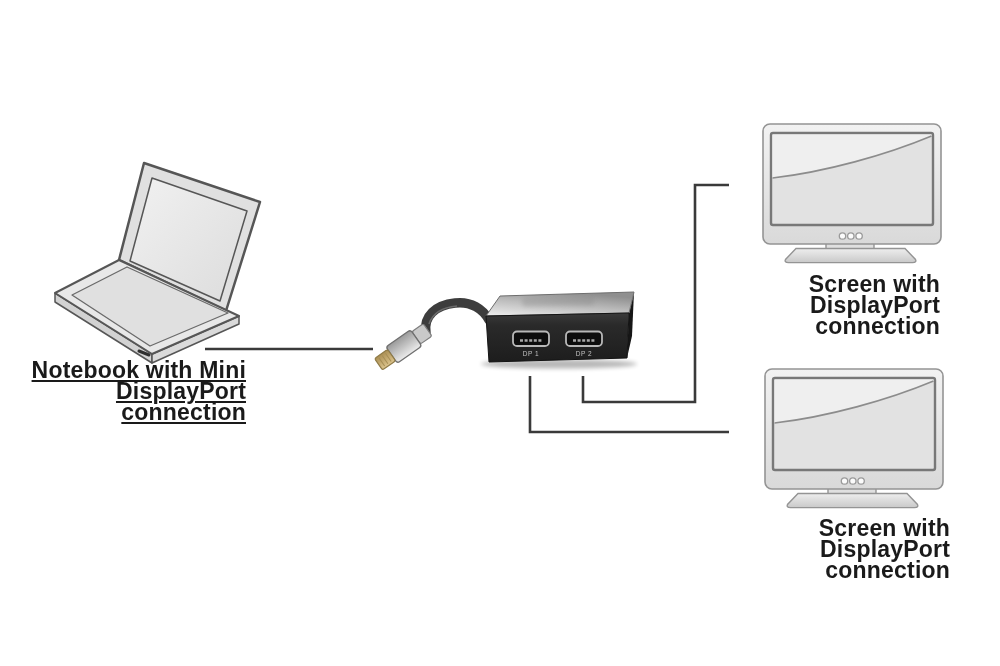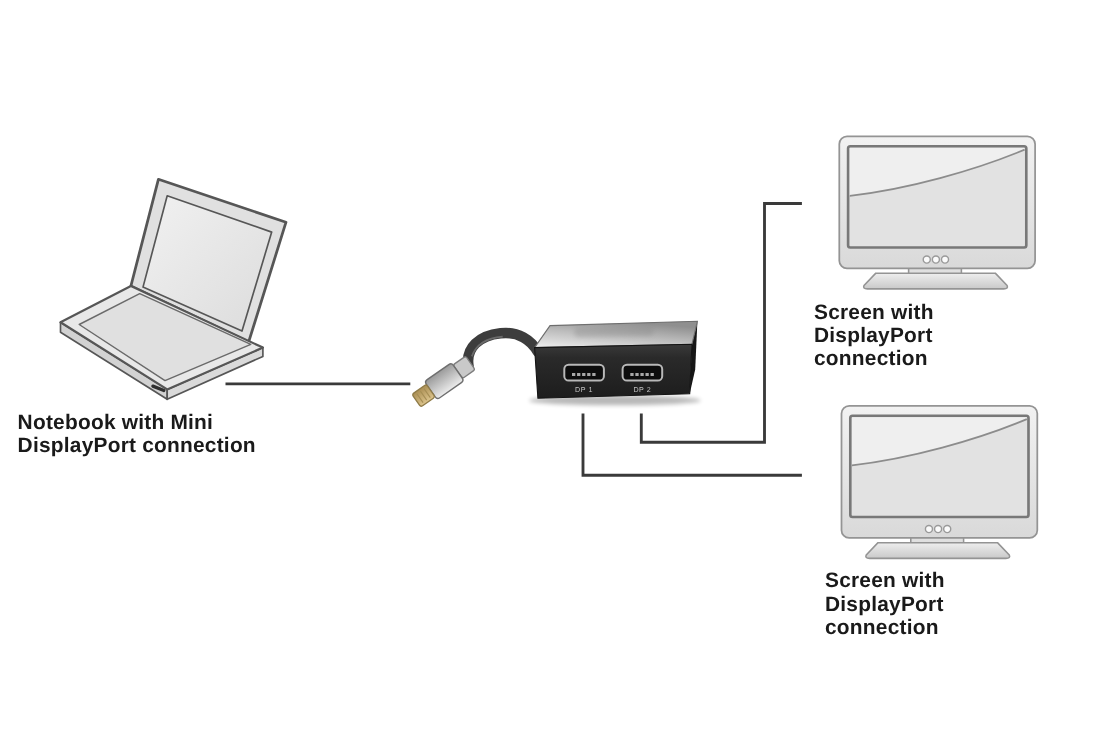--- a/index.html
+++ b/index.html
@@ -1,23 +1,23 @@
 <!DOCTYPE html>
 <html><head>
 <meta charset="utf-8">
 <style>
   html,body{margin:0;padding:0;background:#ffffff;}
   body{width:1000px;height:666px;overflow:hidden;font-family:"Liberation Sans",sans-serif;}
   .stage{position:relative;width:1000px;height:666px;background:#ffffff;}
   .stage svg{position:absolute;left:0;top:0;}
   .label{
     position:absolute;
-    text-align:left;
+    text-align:right;
     font-weight:bold;
-    font-size:19px;
+    font-size:23px;
     line-height:21px;
     color:#1a1a1a;
     letter-spacing:0.2px;
   }
   .label span{display:block;}
 </style>
 </head>
 <body>
 
 <div class="stage">
@@ -117,21 +117,21 @@
         <rect x="566" y="331.5" width="36" height="14.5" rx="4" fill="#0d0d0d" stroke="#b8b8b8" stroke-width="1.8"></rect>
         <path d="M 573,340.5 H 595" stroke="#a8a8a8" stroke-width="2.6" stroke-dasharray="3 1.6"></path>
         <text x="584" y="356" text-anchor="middle" font-size="6.5" fill="#c2c2c2" letter-spacing="0.5" font-family="Liberation Sans, sans-serif">DP 2</text>
       </g>
     </g>
 
     <use href="#monitorTemplate" transform="translate(763,124)"></use>
     <use href="#monitorTemplate" transform="translate(765,369)"></use>
   </svg>
 
-  <div class="label" style="left:16px;top:374px;width:230px;">
+  <div class="label" style="left:16px;top:360px;width:230px;text-decoration:underline;">
     <span>Notebook with Mini</span>
     <span>DisplayPort connection</span>
   </div>
 
   <div class="label" style="left:740px;top:274px;width:200px;">
     <span>Screen with</span>
     <span>DisplayPort connection</span>
   </div>
 
   <div class="label" style="left:750px;top:518px;width:200px;">

